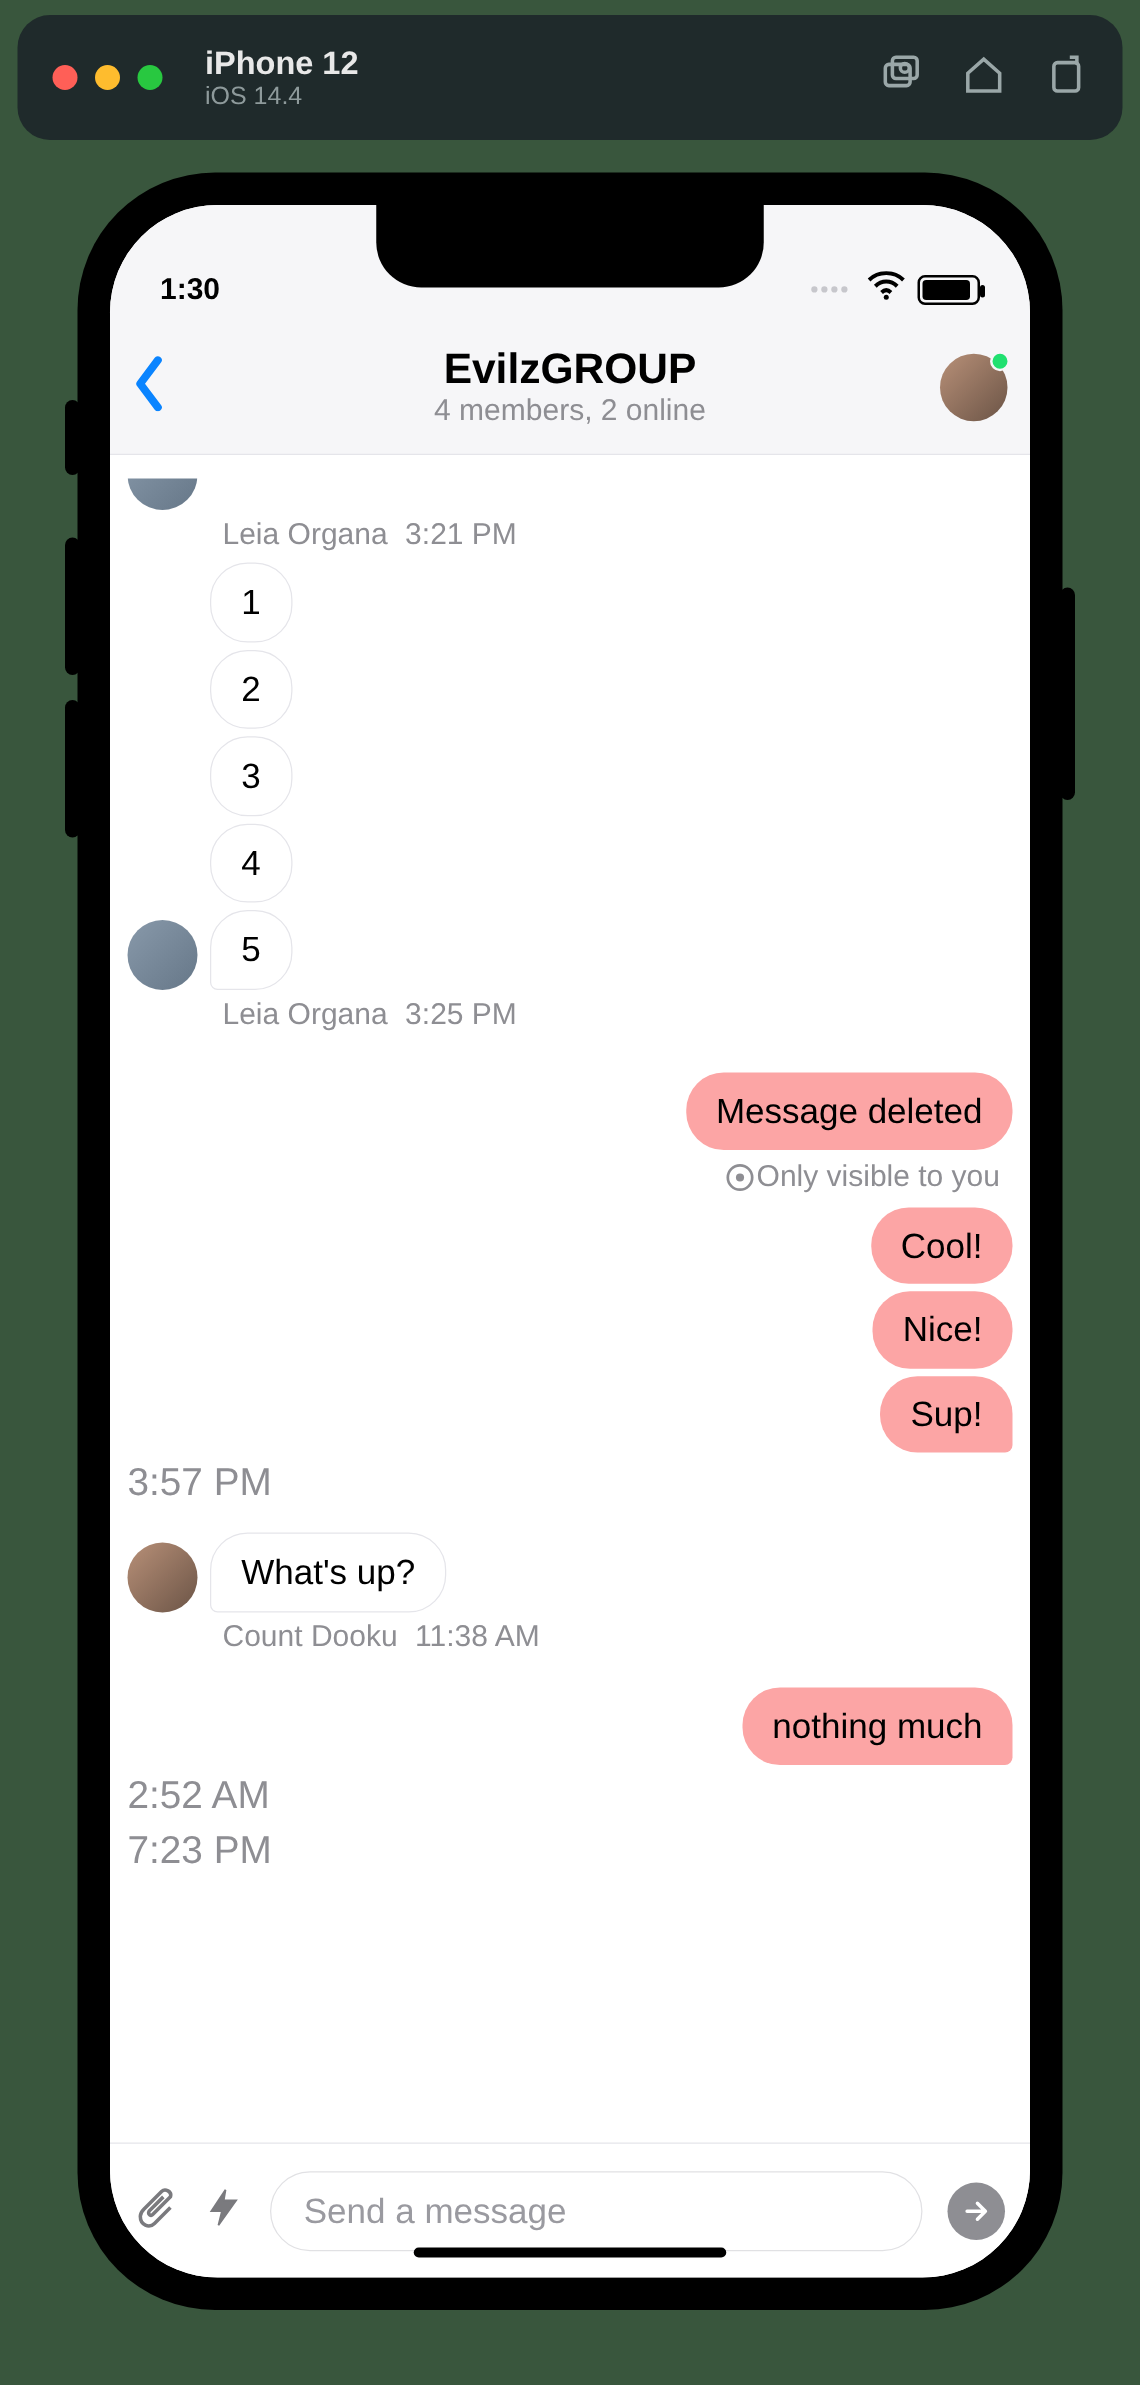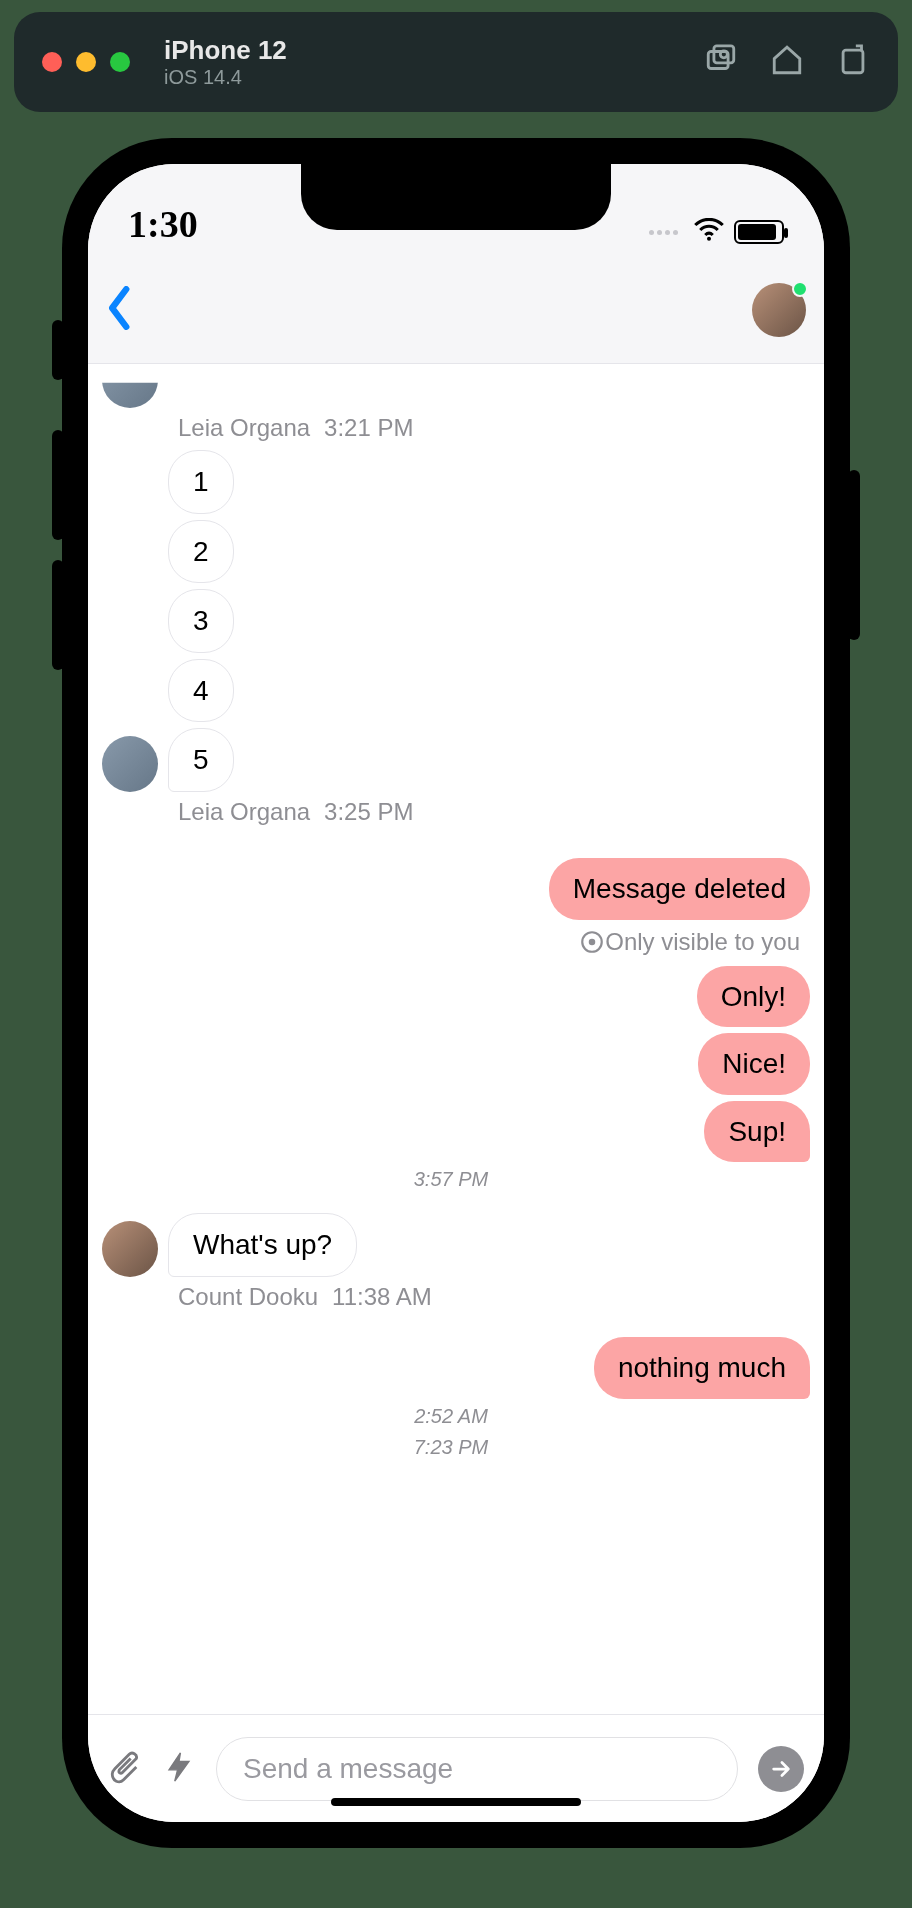--- a/index.html
+++ b/index.html
@@ -33,21 +33,21 @@
     width:310px; height:66px; background:#000; border-radius:0 0 36px 36px; z-index:5;
   }
   .side-btn{position:absolute;background:#000;border-radius:6px;}
   .sb-left1{left:52px;top:320px;width:12px;height:60px;}
   .sb-left2{left:52px;top:430px;width:12px;height:110px;}
   .sb-left3{left:52px;top:560px;width:12px;height:110px;}
   .sb-right{right:52px;top:470px;width:12px;height:170px;}
 
   
   .status-bar{height:92px;background:#f6f6f8;display:flex;align-items:flex-end;padding:0 40px 10px;position:relative;z-index:3;}
-  .status-time{font-size:38px;font-weight:700;font-family:Liberation Serif, serif;}
+  .status-time{font-size:24px;font-weight:700;}
   .status-right{margin-left:auto;display:flex;align-items:center;gap:10px;}
   .sr-dots{display:flex;gap:3px;margin-right:6px;}
   .sr-dots span{width:5px;height:5px;border-radius:50%;background:#c7c7cc;}
   .wifi svg{width:30px;height:24px;}
   .battery{width:50px;height:24px;border:2.5px solid #000;border-radius:6px;position:relative;}
   .battery::after{content:"";position:absolute;right:-6px;top:6px;width:4px;height:10px;background:#000;border-radius:2px;}
   .battery .fill{position:absolute;left:2px;top:2px;bottom:2px;width:38px;background:#000;border-radius:3px;}
 
   
   .nav-header{height:108px;background:#f6f6f8;border-bottom:1px solid #e5e5ea;display:flex;align-items:center;padding:0 18px;position:relative;}
@@ -64,21 +64,21 @@
   .msg-row.right{justify-content:flex-end;}
   .avatar{width:56px;height:56px;border-radius:50%;flex:0 0 56px;background:linear-gradient(135deg,#8899aa,#667788);}
   .avatar.dooku{background:linear-gradient(135deg,#b89078,#6b5446);}
   .avatar-spacer{width:56px;flex:0 0 56px;}
   .bubble{padding:14px 24px;border-radius:30px;font-size:28px;line-height:1.2;max-width:500px;}
   .bubble.in{background:#fff;border:1.5px solid #e5e5ea;color:#000;}
   .bubble.in.tail{border-bottom-left-radius:6px;}
   .bubble.out{background:#fca5a5;color:#000;}
   .bubble.out.tail{border-bottom-right-radius:6px;}
   .meta-row{display:flex;gap:14px;padding:6px 0 2px 76px;font-size:24px;color:#8e8e93;}
-  .right-meta{text-align:center;padding:6px 10px 2px 0;font-size:20px;color:#8e8e93;font-style:italic;}
+  .right-meta{text-align:left;padding:6px 10px 2px 0;font-size:31px;color:#8e8e93;}
   .vis-row{display:flex;justify-content:flex-end;align-items:center;gap:0;padding:8px 10px 4px;font-size:24px;color:#8e8e93;}
   .vis-row svg{width:26px;height:26px;stroke:#8e8e93;fill:none;stroke-width:2;}
   .partial-row{display:flex;align-items:flex-end;gap:10px;margin-top:-18px;}
   .partial-row .avatar{width:56px;height:56px;clip-path:inset(55% 0 0 0);}
 
   
   .composer{height:108px;background:#fff;border-top:1px solid #e5e5ea;display:flex;align-items:center;padding:0 20px;gap:20px;}
   .comp-icon svg{width:34px;height:34px;stroke:#7a7a7e;fill:#7a7a7e;}
   .comp-input{flex:1;height:64px;border:1.5px solid #e1e1e4;border-radius:32px;padding:0 26px;font-size:28px;color:#000;background:#fff;}
   .comp-input::placeholder{color:#9a9aa0;}
@@ -145,20 +145,24 @@
           </div>
       </div>
     </div>
 
     <div class="nav-header">
       <span class="back-chevron">
         <svg viewBox="0 0 16 28">
             <path d="M12 2 L3 14 L12 26" fill="none" stroke="#0A84FF" stroke-width="4" stroke-linecap="round" stroke-linejoin="round"></path>
           </svg>
       </span>
+      <div class="nav-center">
+        <div class="nav-title">EvilzGROUP</div>
+        <div class="nav-sub">4 members, 2 online</div>
+      </div>
       <div class="nav-avatar">
         <div class="presence-dot"></div>
       </div>
     </div>
 
     <div class="chat">
 
       <div class="partial-row">
         <div class="avatar"></div>
       </div>
@@ -197,21 +201,21 @@
         </div>
       <div class="vis-row">
         <svg viewBox="0 0 24 24">
             <circle cx="12" cy="12" r="9"></circle>
             <circle cx="12" cy="12" r="3" fill="#8e8e93" stroke="none"></circle>
           </svg>
         <span>Only visible to you</span>
       </div>
 
       <div class="msg-row right">
-          <div class="bubble out">Only!</div>
+          <div class="bubble out">Cool!</div>
         </div>
       <div class="msg-row right">
           <div class="bubble out">Nice!</div>
         </div>
       <div class="msg-row right">
           <div class="bubble out tail">Sup!</div>
         </div>
       <div class="right-meta">3:57 PM</div>
 
       <div class="msg-row" style="margin-top:20px;">

